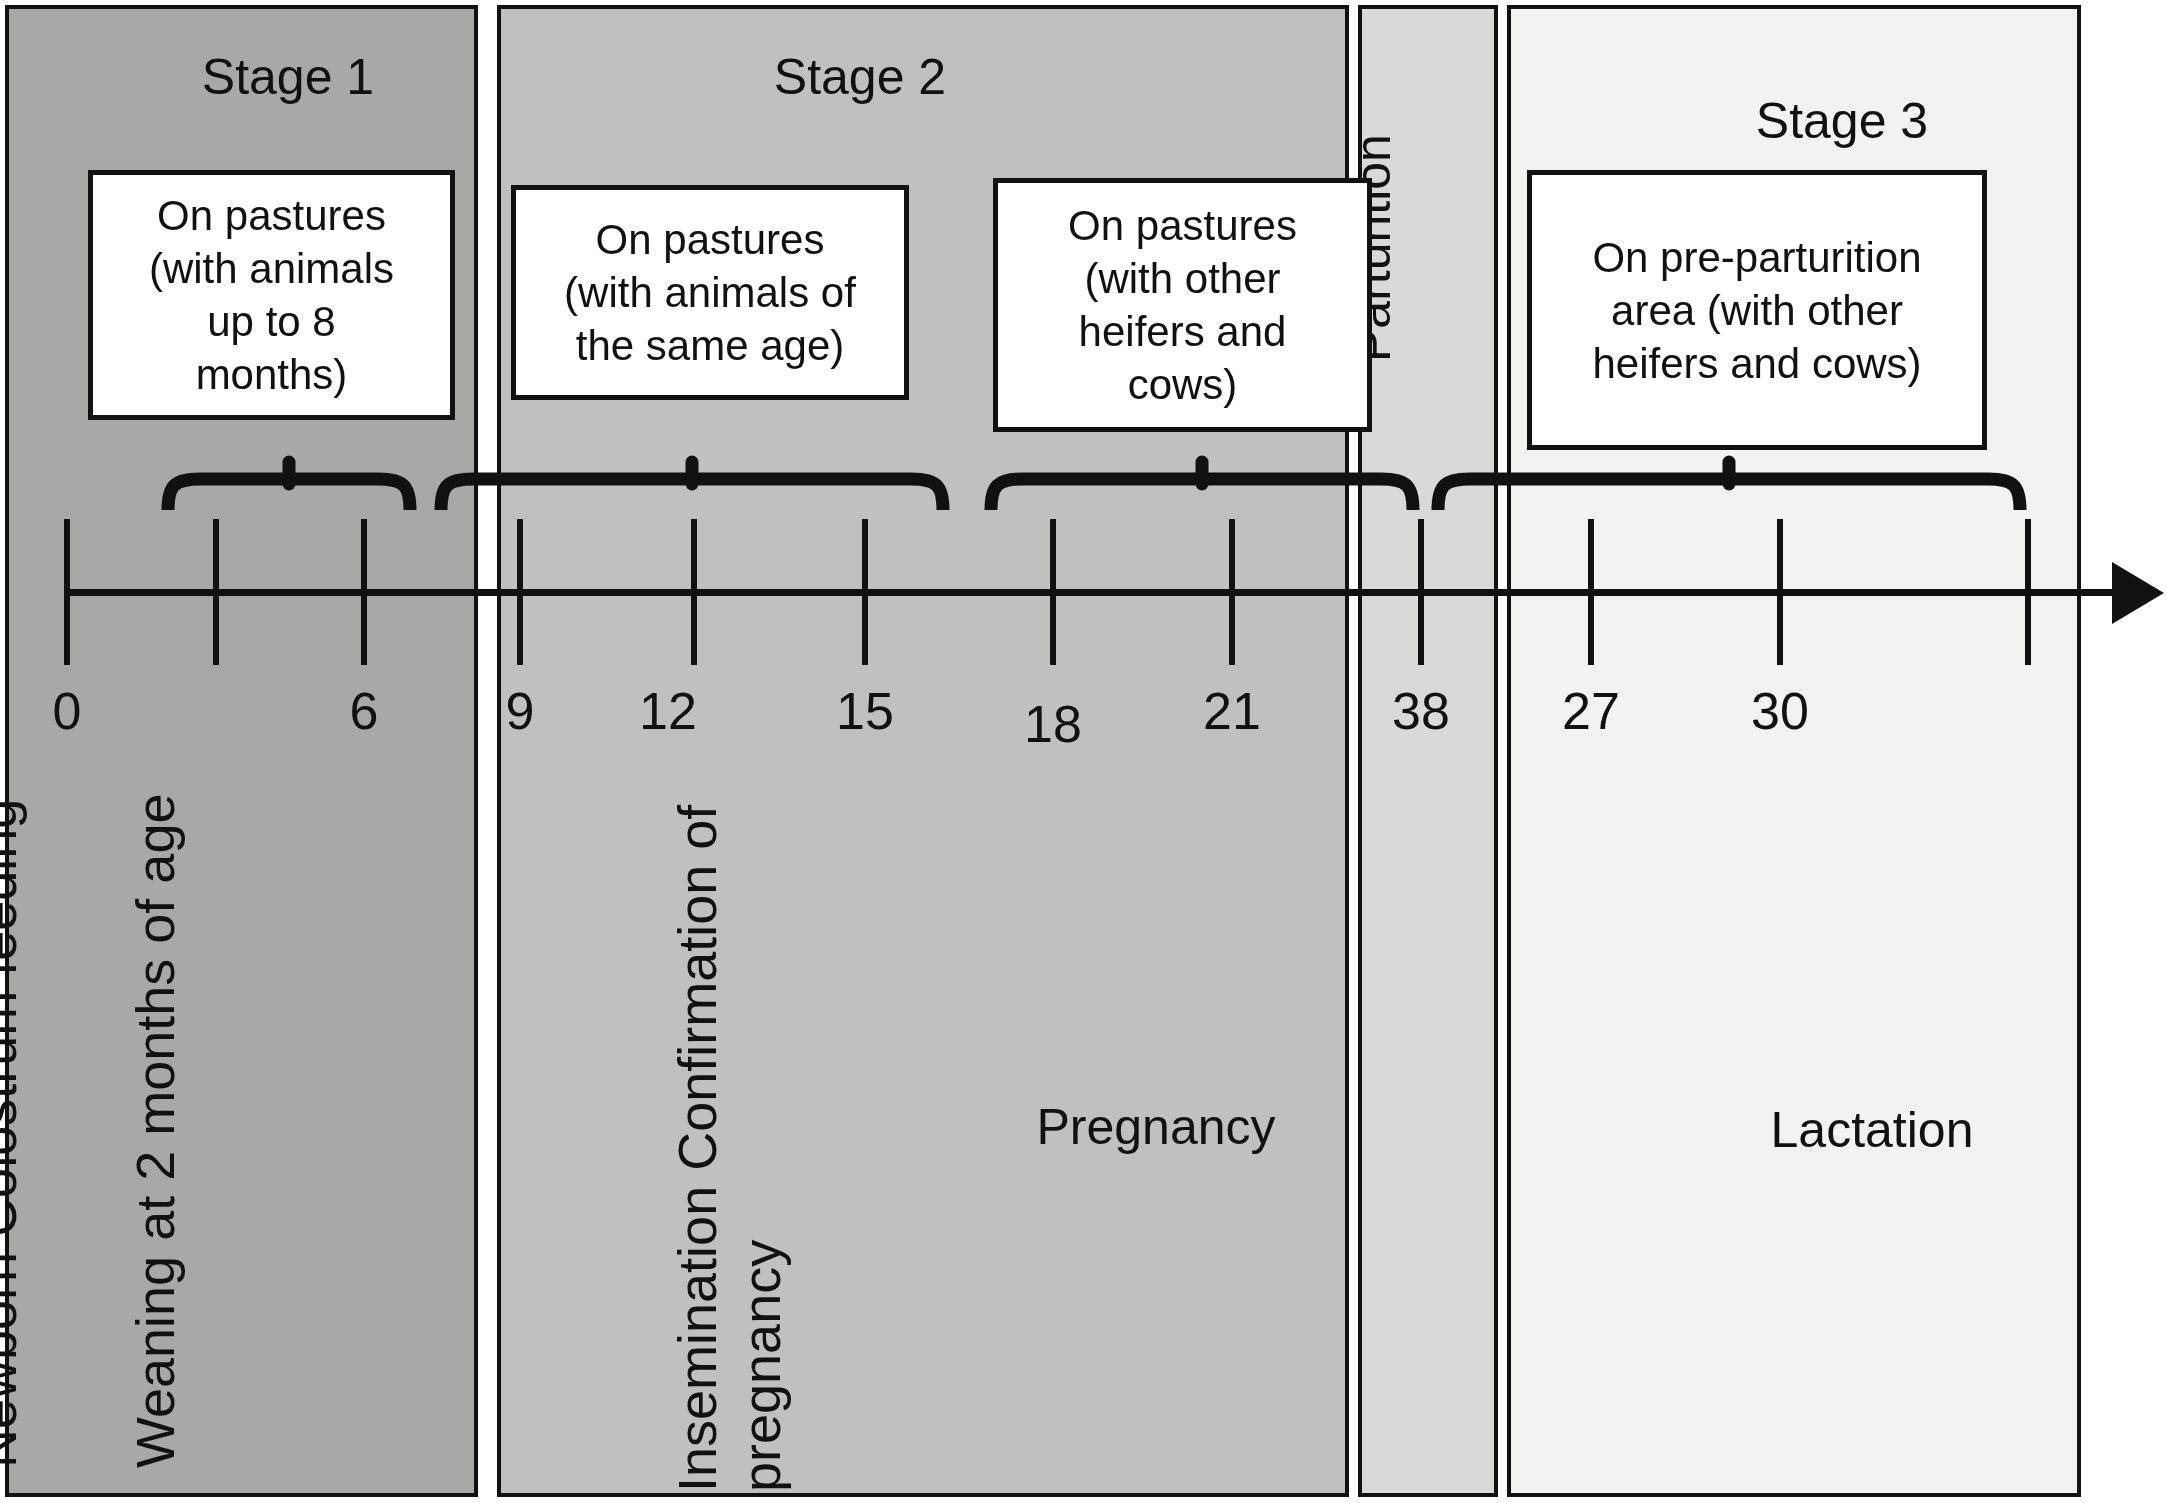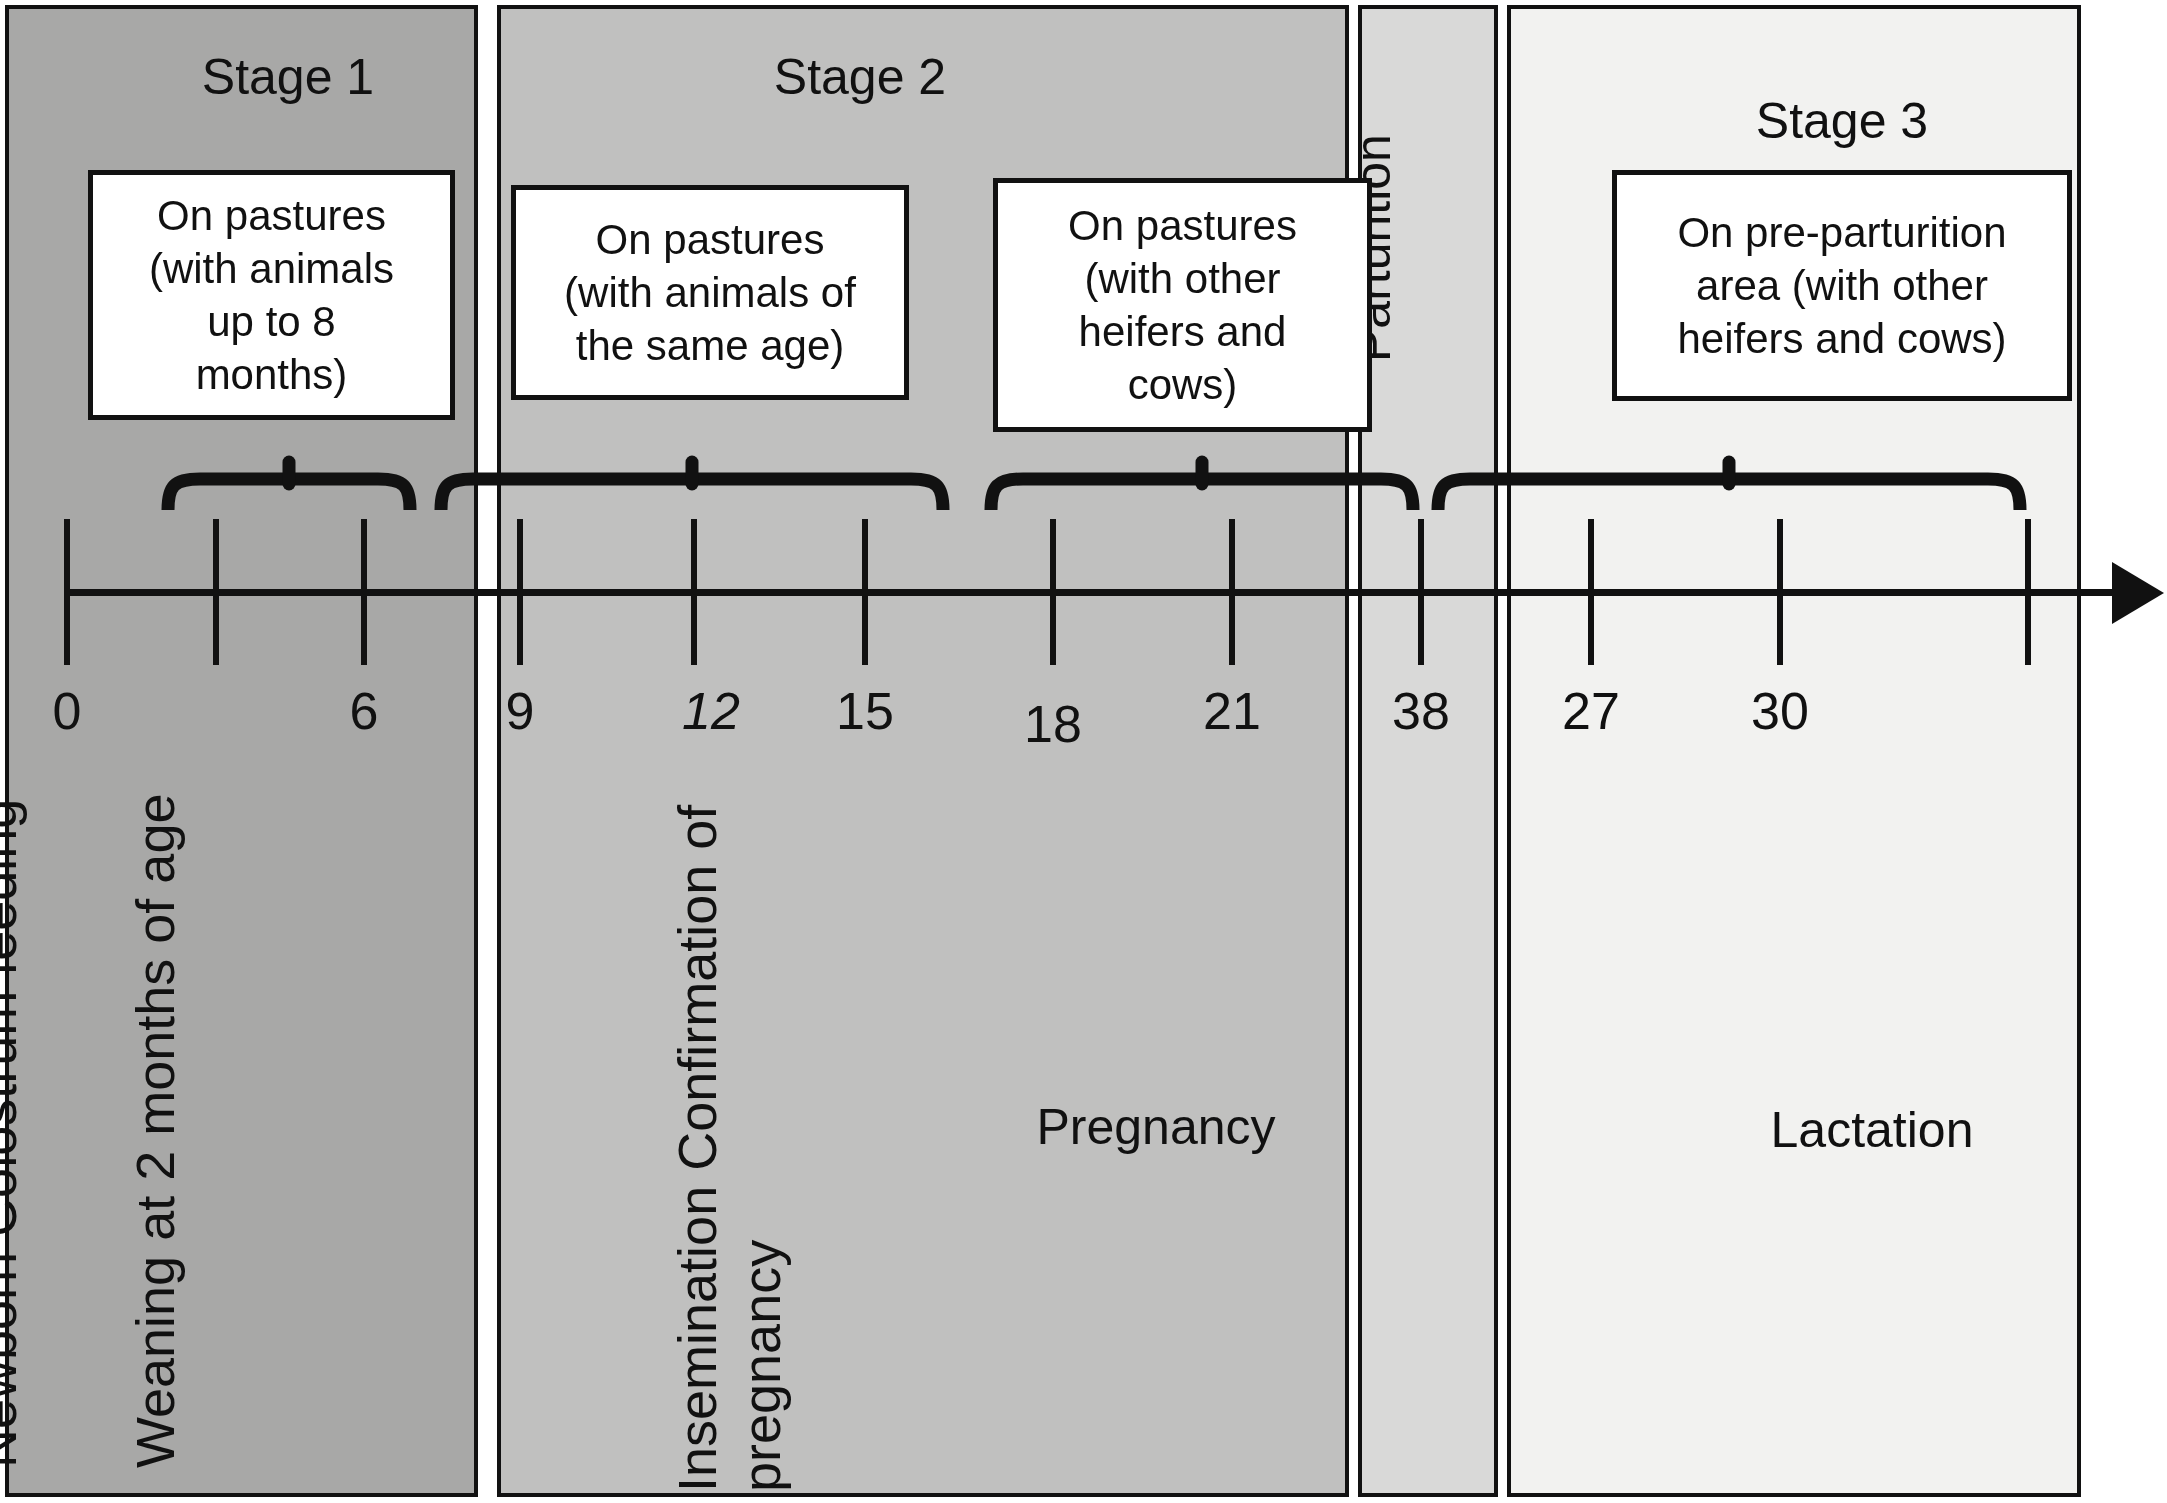--- a/index.html
+++ b/index.html
@@ -17,21 +17,21 @@
   #title-stage2{left:500px;width:720px;}
   #title-stage3{left:1507px;width:670px;margin-top:44px;}
   .note-box{
     position:absolute;background:#ffffff;border:5px solid #111;box-sizing:border-box;
     display:flex;align-items:center;justify-content:center;text-align:center;
     font-size:42px;line-height:53px;white-space:pre-line;z-index:5;
   }
   #box-stage1{left:88px;top:170px;width:367px;height:250px;}
   #box-stage2a{left:511px;top:185px;width:398px;height:215px;}
   #box-stage2b{left:993px;top:178px;width:379px;height:254px;}
-  #box-stage3{left:1612px;top:170px;width:460px;height:231px;}
+  #box-stage3{left:1527px;top:170px;width:460px;height:280px;}
   .brace{position:absolute;top:452px;height:64px;z-index:6;}
   #brace-1{left:160px;width:258px;}
   #brace-2{left:433px;width:518px;}
   #brace-3{left:983px;width:438px;}
   #brace-4{left:1430px;width:598px;}
   #axis-line{position:absolute;left:64px;top:589px;width:2052px;height:7px;background:#111;z-index:4;}
   #axis-arrowhead{
     position:absolute;left:2112px;top:562px;width:0;height:0;z-index:4;
     border-left:52px solid #111;border-top:31px solid transparent;border-bottom:31px solid transparent;
   }
@@ -104,21 +104,21 @@
     <div id="axis-line"></div>
     <div id="axis-arrowhead"></div>
   <div class="tick" style="left: 64px;"></div>
       <div class="tick-label" style="left: 7px;">0</div>
       <div class="tick" style="left: 213px;"></div>
       <div class="tick" style="left: 361px;"></div>
       <div class="tick-label" style="left: 304px;">6</div>
       <div class="tick" style="left: 517px;"></div>
       <div class="tick-label" style="left: 460px;">9</div>
       <div class="tick" style="left: 691px;"></div>
-      <div class="tick-label" style="left: 651px; font-style: italic;">12</div>
+      <div class="tick-label" style="left: 608px;">12</div>
       <div class="tick" style="left: 862px;"></div>
       <div class="tick-label" style="left: 805px;">15</div>
       <div class="tick" style="left: 1050px;"></div>
       <div class="tick-label" style="left: 993px; margin-top: 13px;">18</div>
       <div class="tick" style="left: 1229px;"></div>
       <div class="tick-label" style="left: 1172px;">21</div>
       <div class="tick" style="left: 1418px;"></div>
       <div class="tick-label" style="left: 1361px;">38</div>
       <div class="tick" style="left: 1588px;"></div>
       <div class="tick-label" style="left: 1531px;">27</div>

